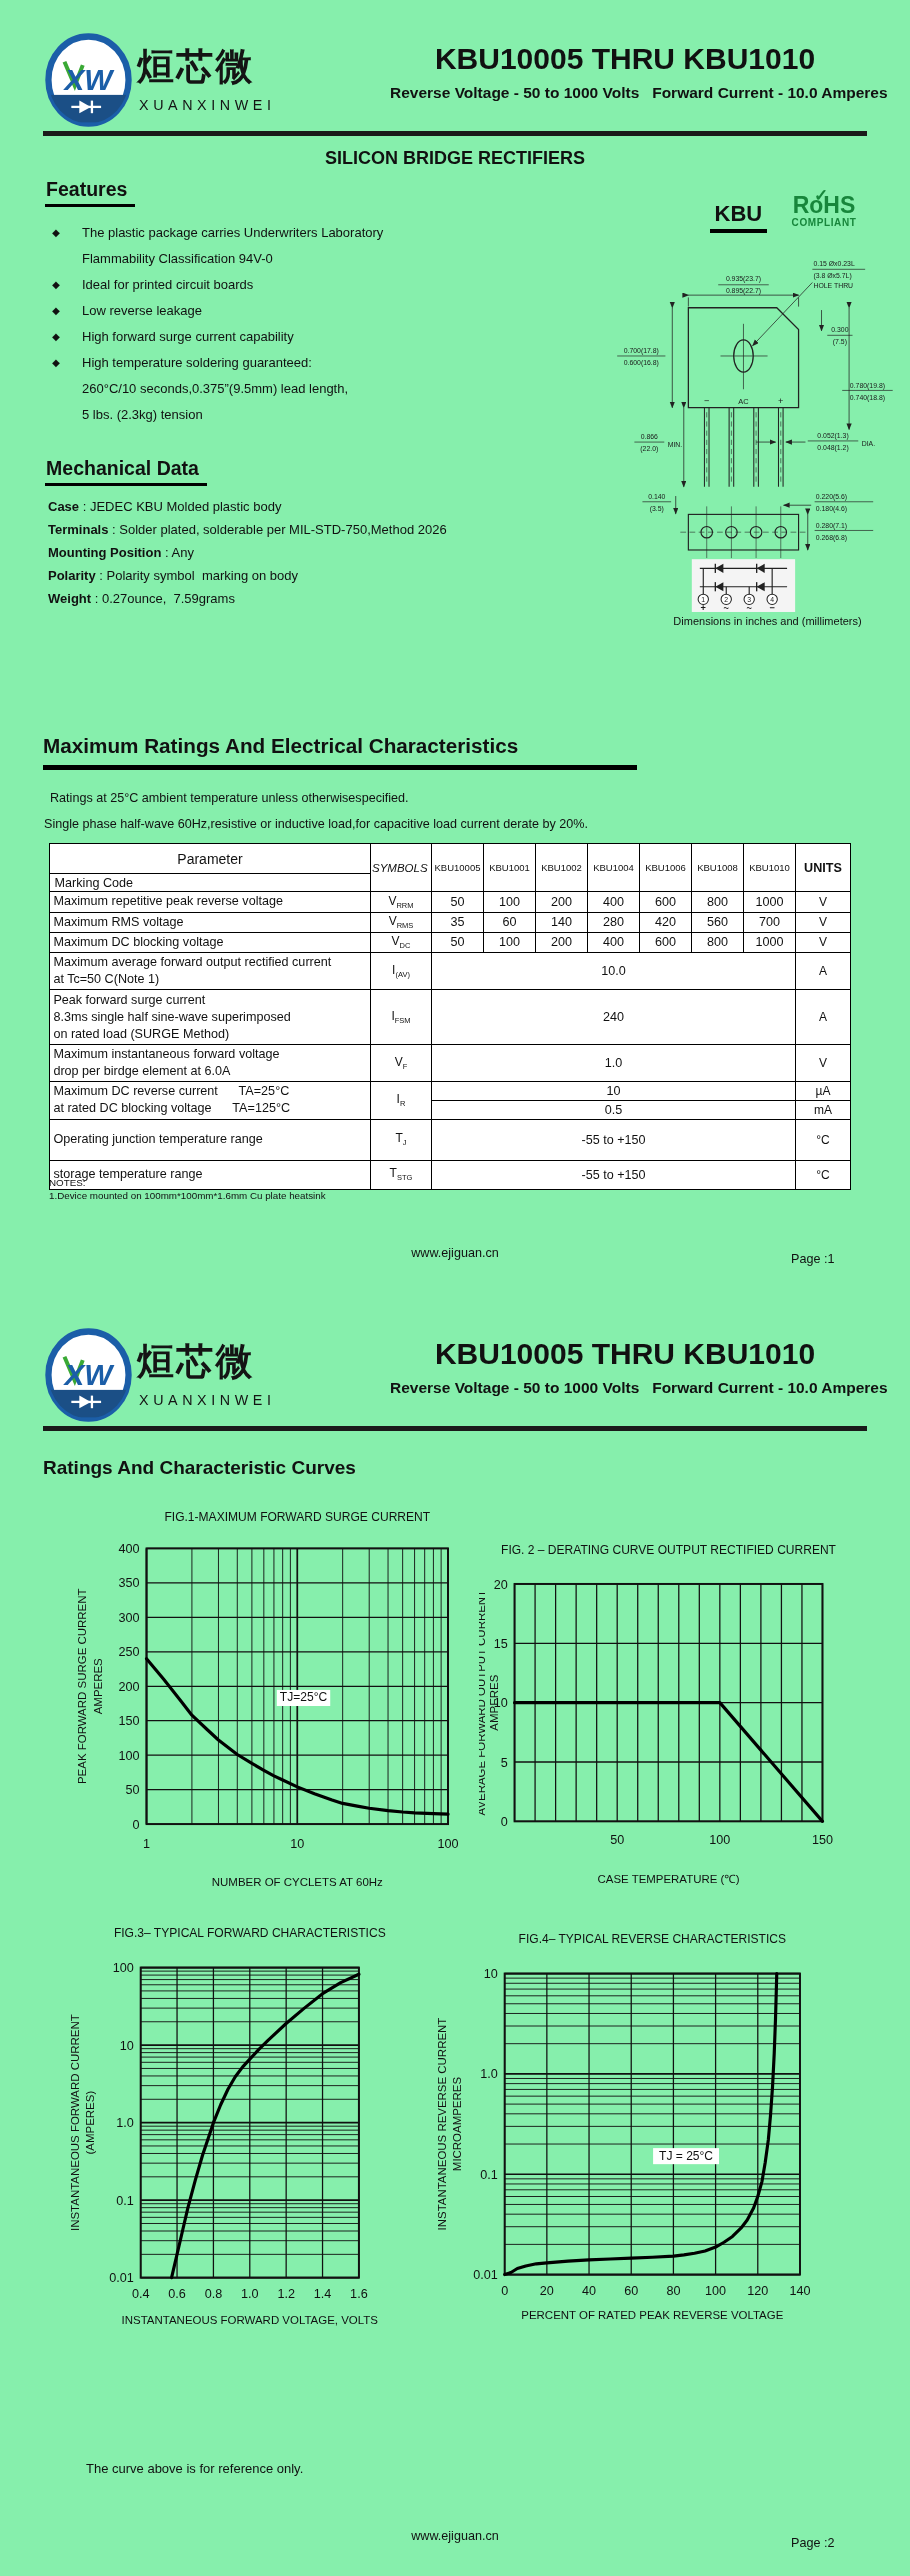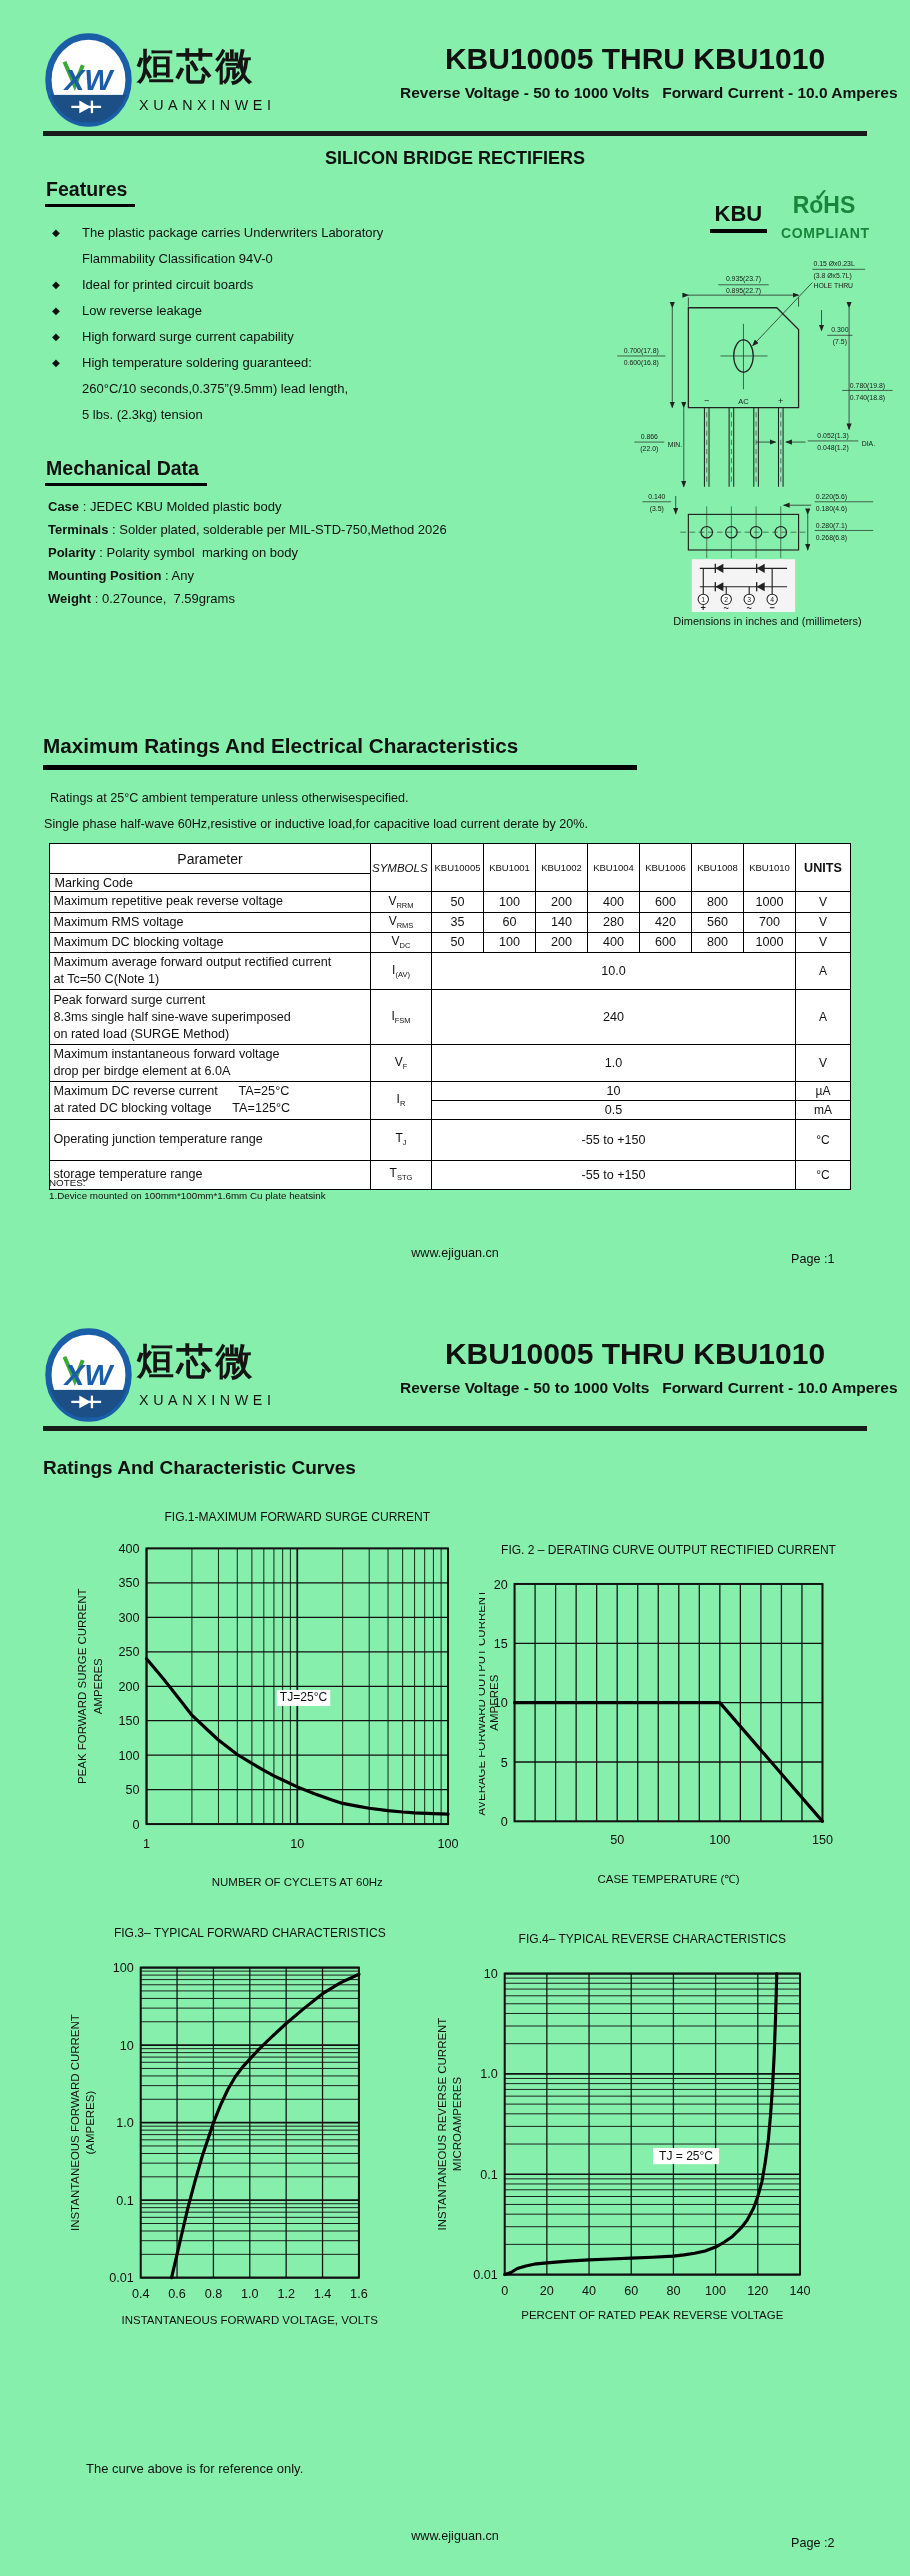--- a/index.html
+++ b/index.html
@@ -2,35 +2,35 @@
 <html style="font-size:9.2px"><head>
 <meta charset="utf-8">
 <style>
   html,body{margin:0;padding:0;background:#9a9a9a;}
   .canvas{position:relative;width:910px;height:2576px;background:#86efac;
           font-family:"Liberation Sans",sans-serif;color:#111;overflow:hidden;}
   .abs{position:absolute;}
   .rule{position:absolute;left:43px;top:131px;width:824px;height:4.6px;background:#1a1a1a;}
   .logo-cn{position:absolute;left:92px;top:9.2px;font-size:37px;font-weight:bold;color:#141414;letter-spacing:2.3px;white-space:nowrap;}
   .logo-en{position:absolute;left:94px;top:64px;font-size:14.3px;color:#141414;letter-spacing:4.6px;white-space:nowrap;}
-  .hdr-right{position:absolute;left:400px;top:42px;width:470px;text-align:center;}
+  .hdr-right{position:absolute;left:390px;top:42px;width:470px;text-align:center;}
   .hdr-title{font-size:30px;font-weight:bold;letter-spacing:0px;white-space:pre;}
   .hdr-sub{margin-top:8px;font-size:15.5px;font-weight:bold;white-space:pre;}
   .doc-title{position:absolute;left:0;top:148px;width:910px;text-align:center;font-size:18px;font-weight:bold;}
   .sec-head{font-size:19.5px;font-weight:bold;border-bottom:3.4px solid #000;padding:0 8px 3.4px 1.1px;display:inline-block;}
   .feat-line{display:flex;height:26px;align-items:center;font-size:13px;white-space:pre-wrap;}
   .feat-line .bullet{width:30px;font-size:10.3px;}
   .feat-line.nob .bullet{visibility:hidden;}
   .mech-line{height:23px;font-size:13px;white-space:pre-wrap;}
   .mech-line b{font-weight:bold;}
   .kbu-label{position:absolute;left:710px;top:201px;font-size:22px;font-weight:bold;border-bottom:4px solid #000;padding:0 4.6px 1.7px 4.6px;}
   .rohs{position:absolute;left:781px;top:194px;width:86px;text-align:center;color:#17863b;}
   .rohs .word{font-size:23px;font-weight:bold;line-height:23px;}
   .rohs .chk{position:absolute;left:33px;top:-9.2px;font-size:17px;font-weight:bold;}
-  .rohs .sub{font-size:14px;letter-spacing:0.6px;font-weight:bold;margin-top:8px;}
+  .rohs .sub{font-size:10px;letter-spacing:0.6px;font-weight:bold;margin-top:0px;}
   .pkg-caption{position:absolute;left:647px;top:615px;width:241px;font-size:11px;text-align:center;}
   .mr-head{position:absolute;left:43px;top:734px;font-size:20.7px;font-weight:bold;}
   .mr-bar{position:absolute;left:43px;top:765px;width:594px;height:4.6px;background:#000;}
   .cond{font-size:12.6px;white-space:pre-wrap;}
   .tbl{border-collapse:collapse;table-layout:fixed;width:799px;background:#fff;}
   .tbl th,.tbl td{border:1.4px solid #000;overflow:hidden;vertical-align:middle;}
   .param-h{font-size:14px;font-weight:normal;text-align:center;}
   .marking{text-align:left;font-weight:normal;font-size:12.6px;padding-left:4.6px;}
   .sym-h{font-style:italic;font-weight:normal;font-size:11.5px;text-align:left;}
   .dev{font-size:9.5px;font-weight:normal;padding:0 0.6px;text-align:center;}
@@ -97,22 +97,22 @@
     <div class="feat-line nob"><span class="bullet">◆</span><span>5 lbs. (2.3kg) tension</span></div>
   </div>
 
   <div class="abs" style="left:45px;top:457px">
     <span class="sec-head">Mechanical Data</span>
   </div>
 
   <div class="abs" style="left:48px;top:499px;width:436px">
     <div class="mech-line"><b>Case</b><span> : JEDEC KBU Molded plastic body</span></div>
     <div class="mech-line"><b>Terminals</b><span> : Solder plated, solderable per MIL-STD-750,Method 2026</span></div>
+    <div class="mech-line"><b>Mounting Position</b><span> : Any</span></div>
     <div class="mech-line"><b>Polarity</b><span> : Polarity symbol  marking on body</span></div>
-    <div class="mech-line"><b>Mounting Position</b><span> : Any</span></div>
     <div class="mech-line"><b>Weight</b><span> : 0.27ounce,  7.59grams</span></div>
   </div>
 
   <div class="kbu-label">KBU</div>
   <div class="rohs">
     <div class="word">RoHS</div>
     <div class="chk">✓</div>
     <div class="sub">COMPLIANT</div>
   </div>
 

